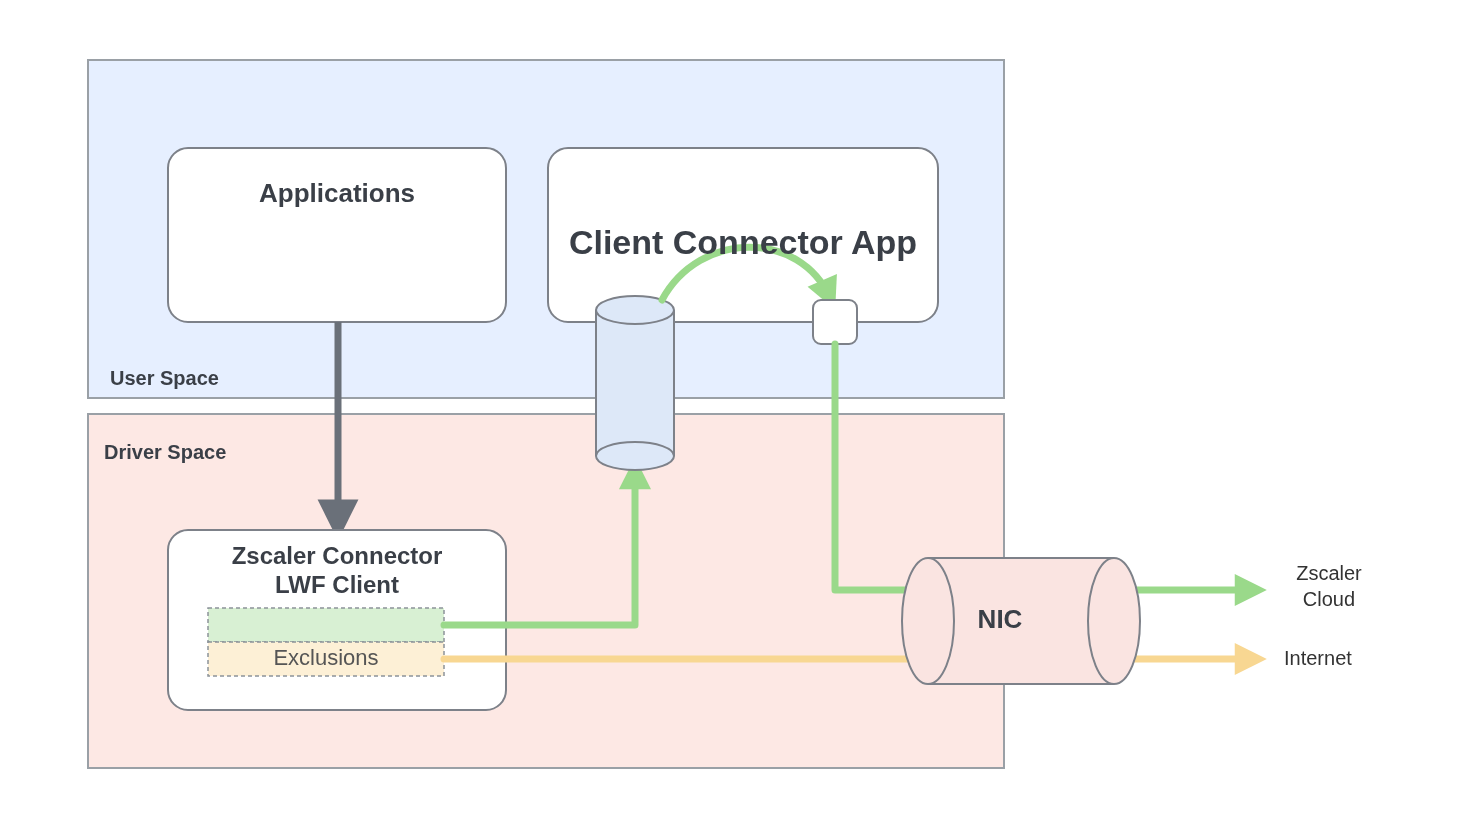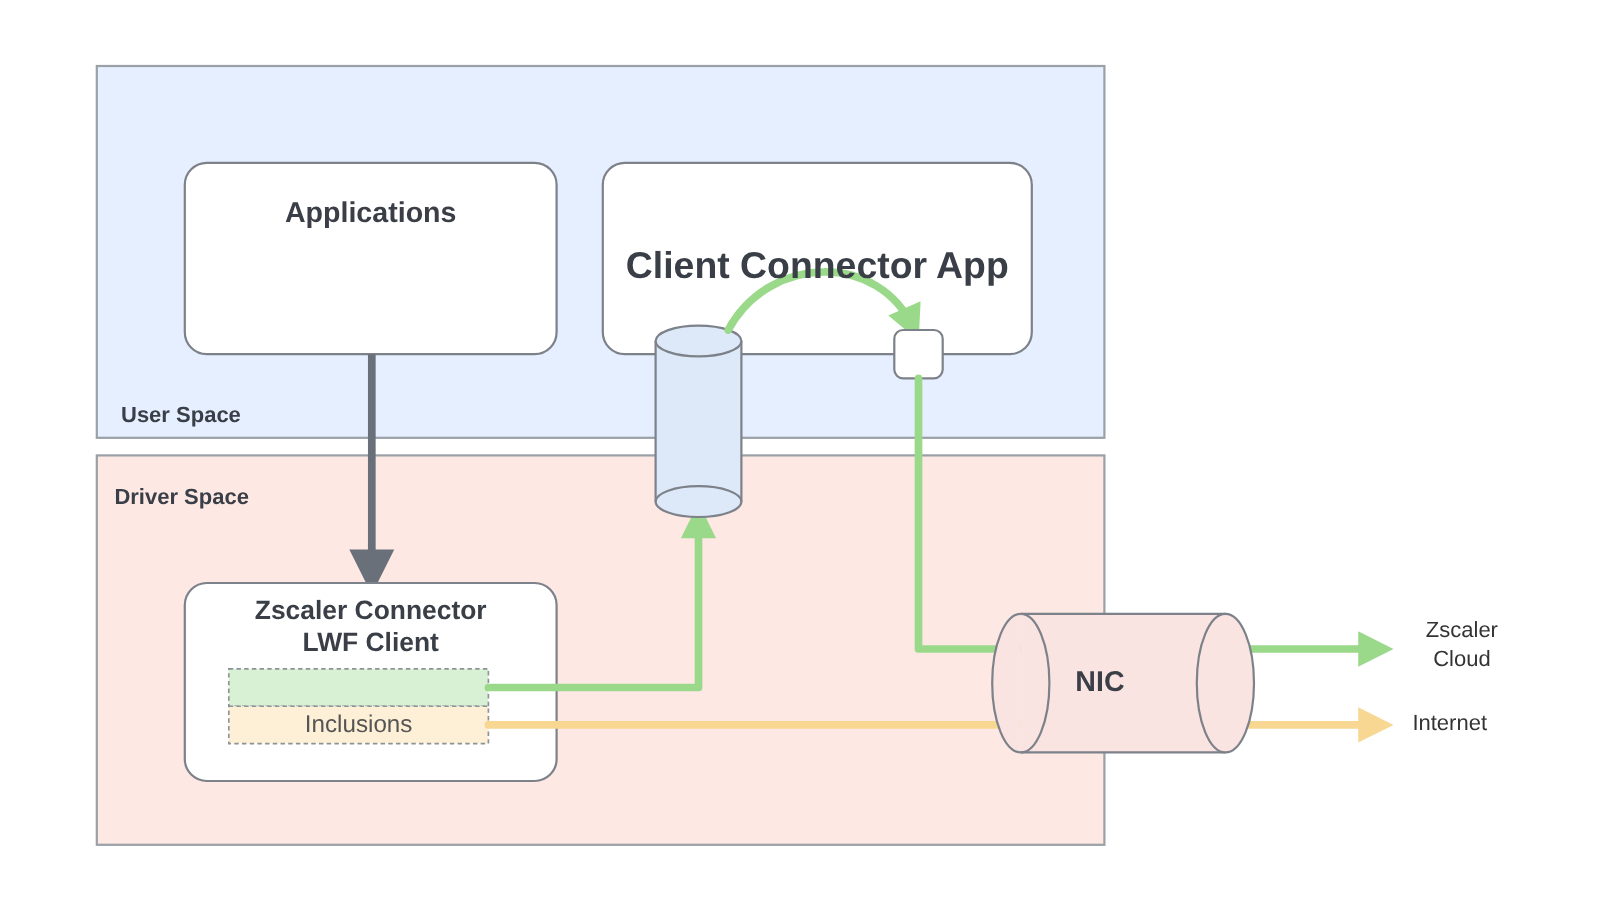--- a/index.html
+++ b/index.html
@@ -126,21 +126,21 @@
 <div class="box-label" style="left:168px; top:178px; width:338px; font-size:26px;">Applications</div>
 
 <div class="box-label" style="left:548px; top:178px; width:390px; font-size:34px;margin-top:45px;">Client Connector App</div>
 
 <div class="box-label" style="left:168px; top:542px; width:338px; font-size:24px; line-height:1.2;">
   <span>Zscaler Connector</span><br>
   <span>LWF Client</span>
 </div>
 
 
-<div class="incl-label" style="left:208px; top:645px; width:236px;">Inclusions</div>
+<div class="incl-label" style="left:208px; top:645px; width:236px;">Exclusions</div>
 
 <div class="box-label" style="left:900px; top:604px; width:200px; font-size:26px;">NIC</div>
 
 <div class="ext-label" style="left:1284px; top:560px; text-align:center; width:90px; line-height:1.3;">
   <span>Zscaler</span><br>
   <span>Cloud</span>
 </div>
 
 <div class="ext-label" style="left:1284px; top:647px;">Internet</div>
 

